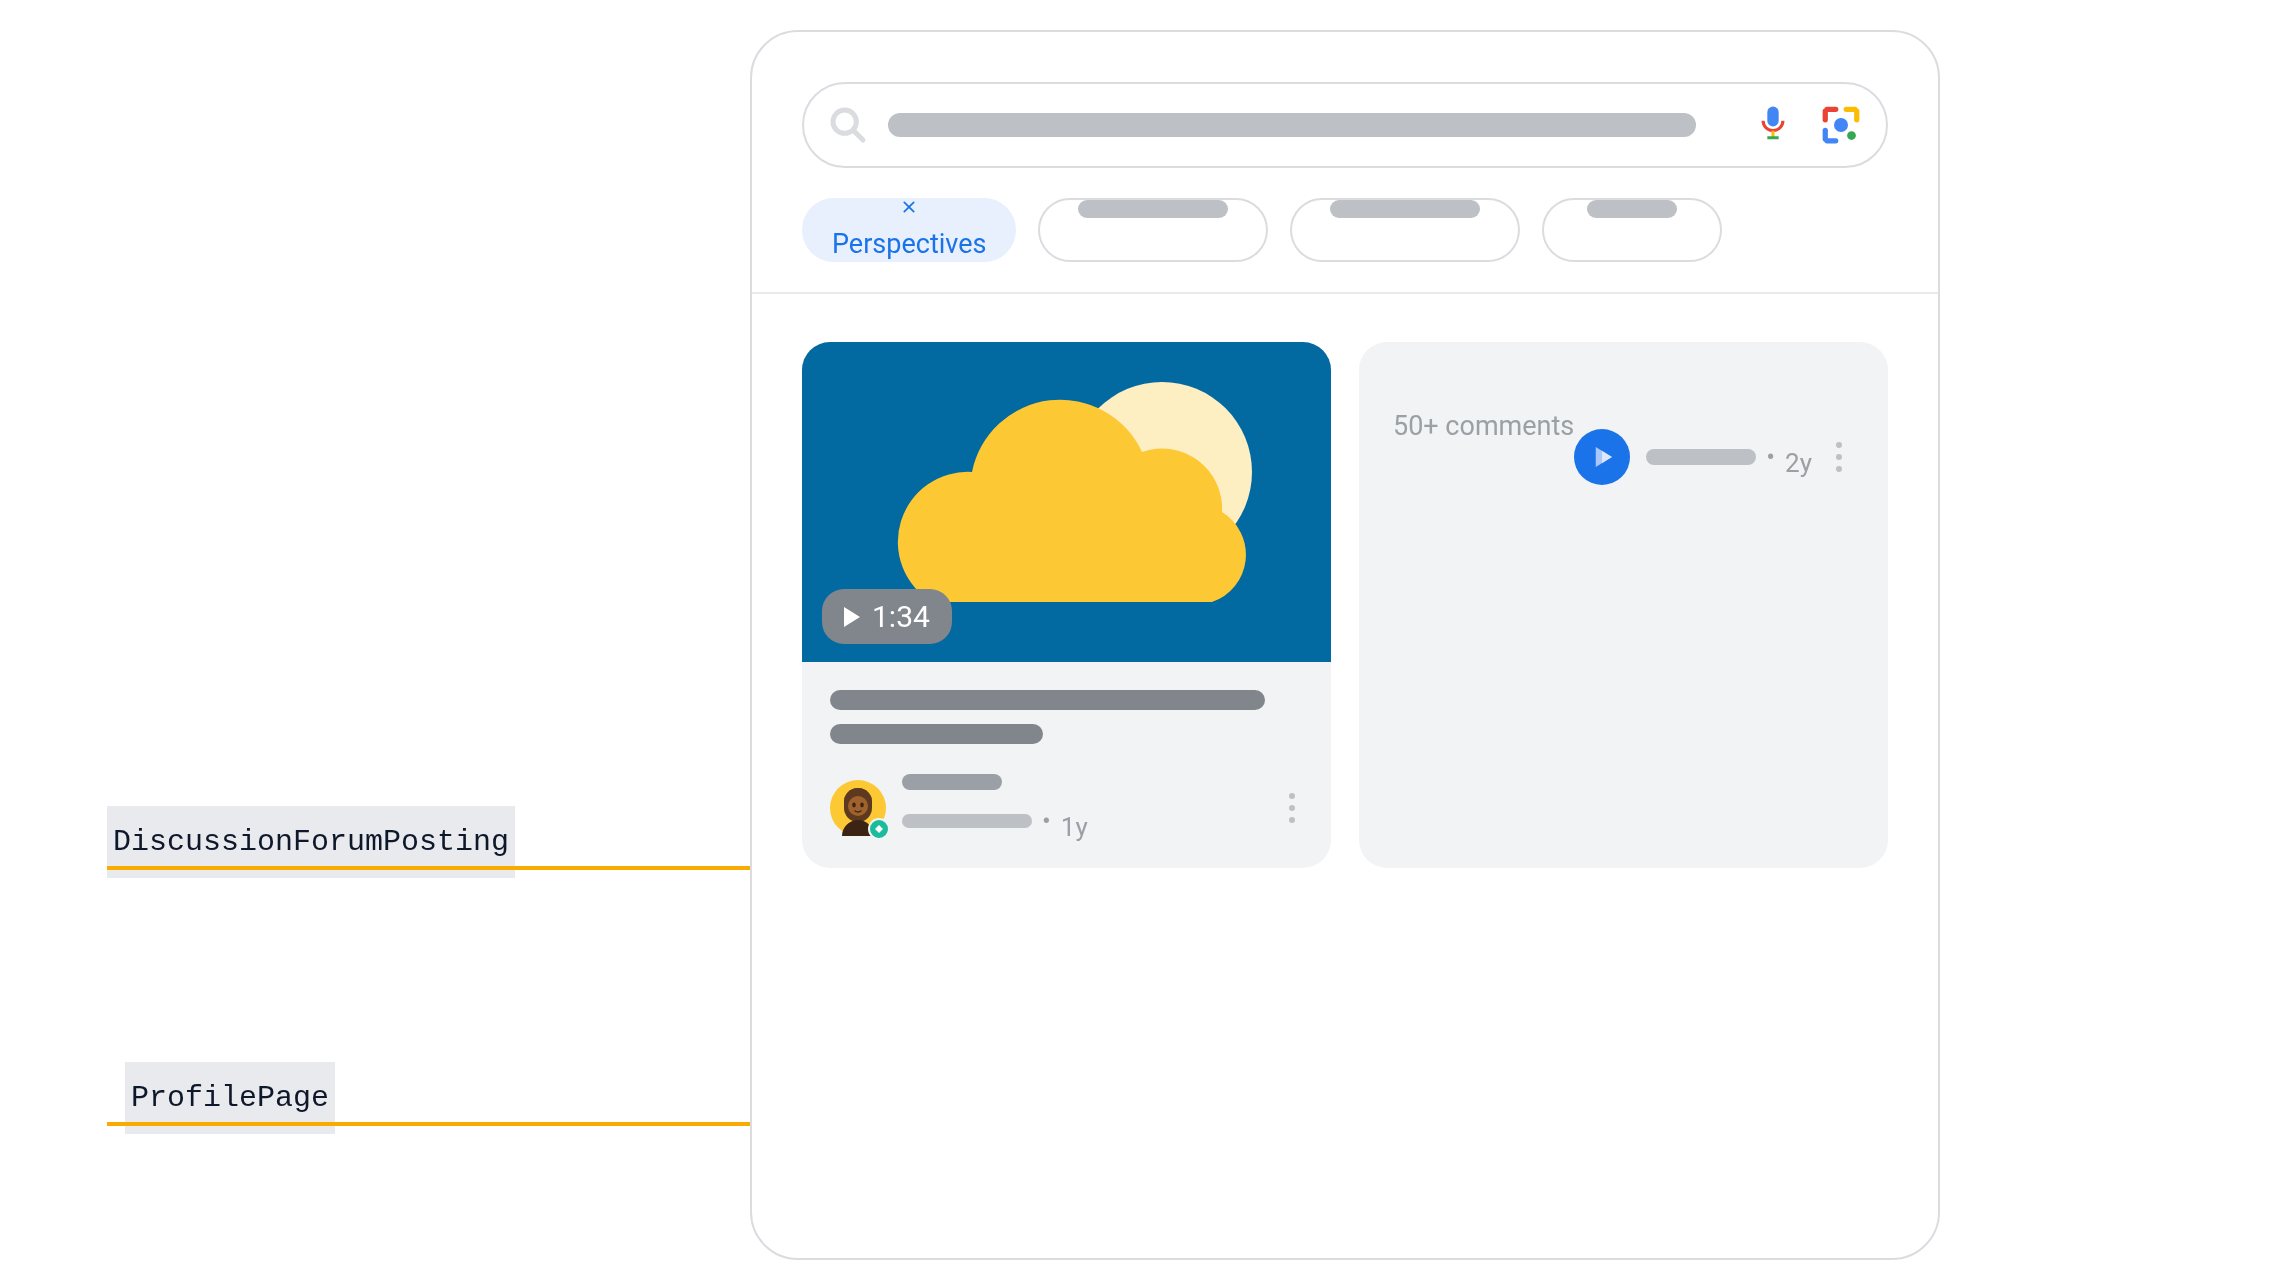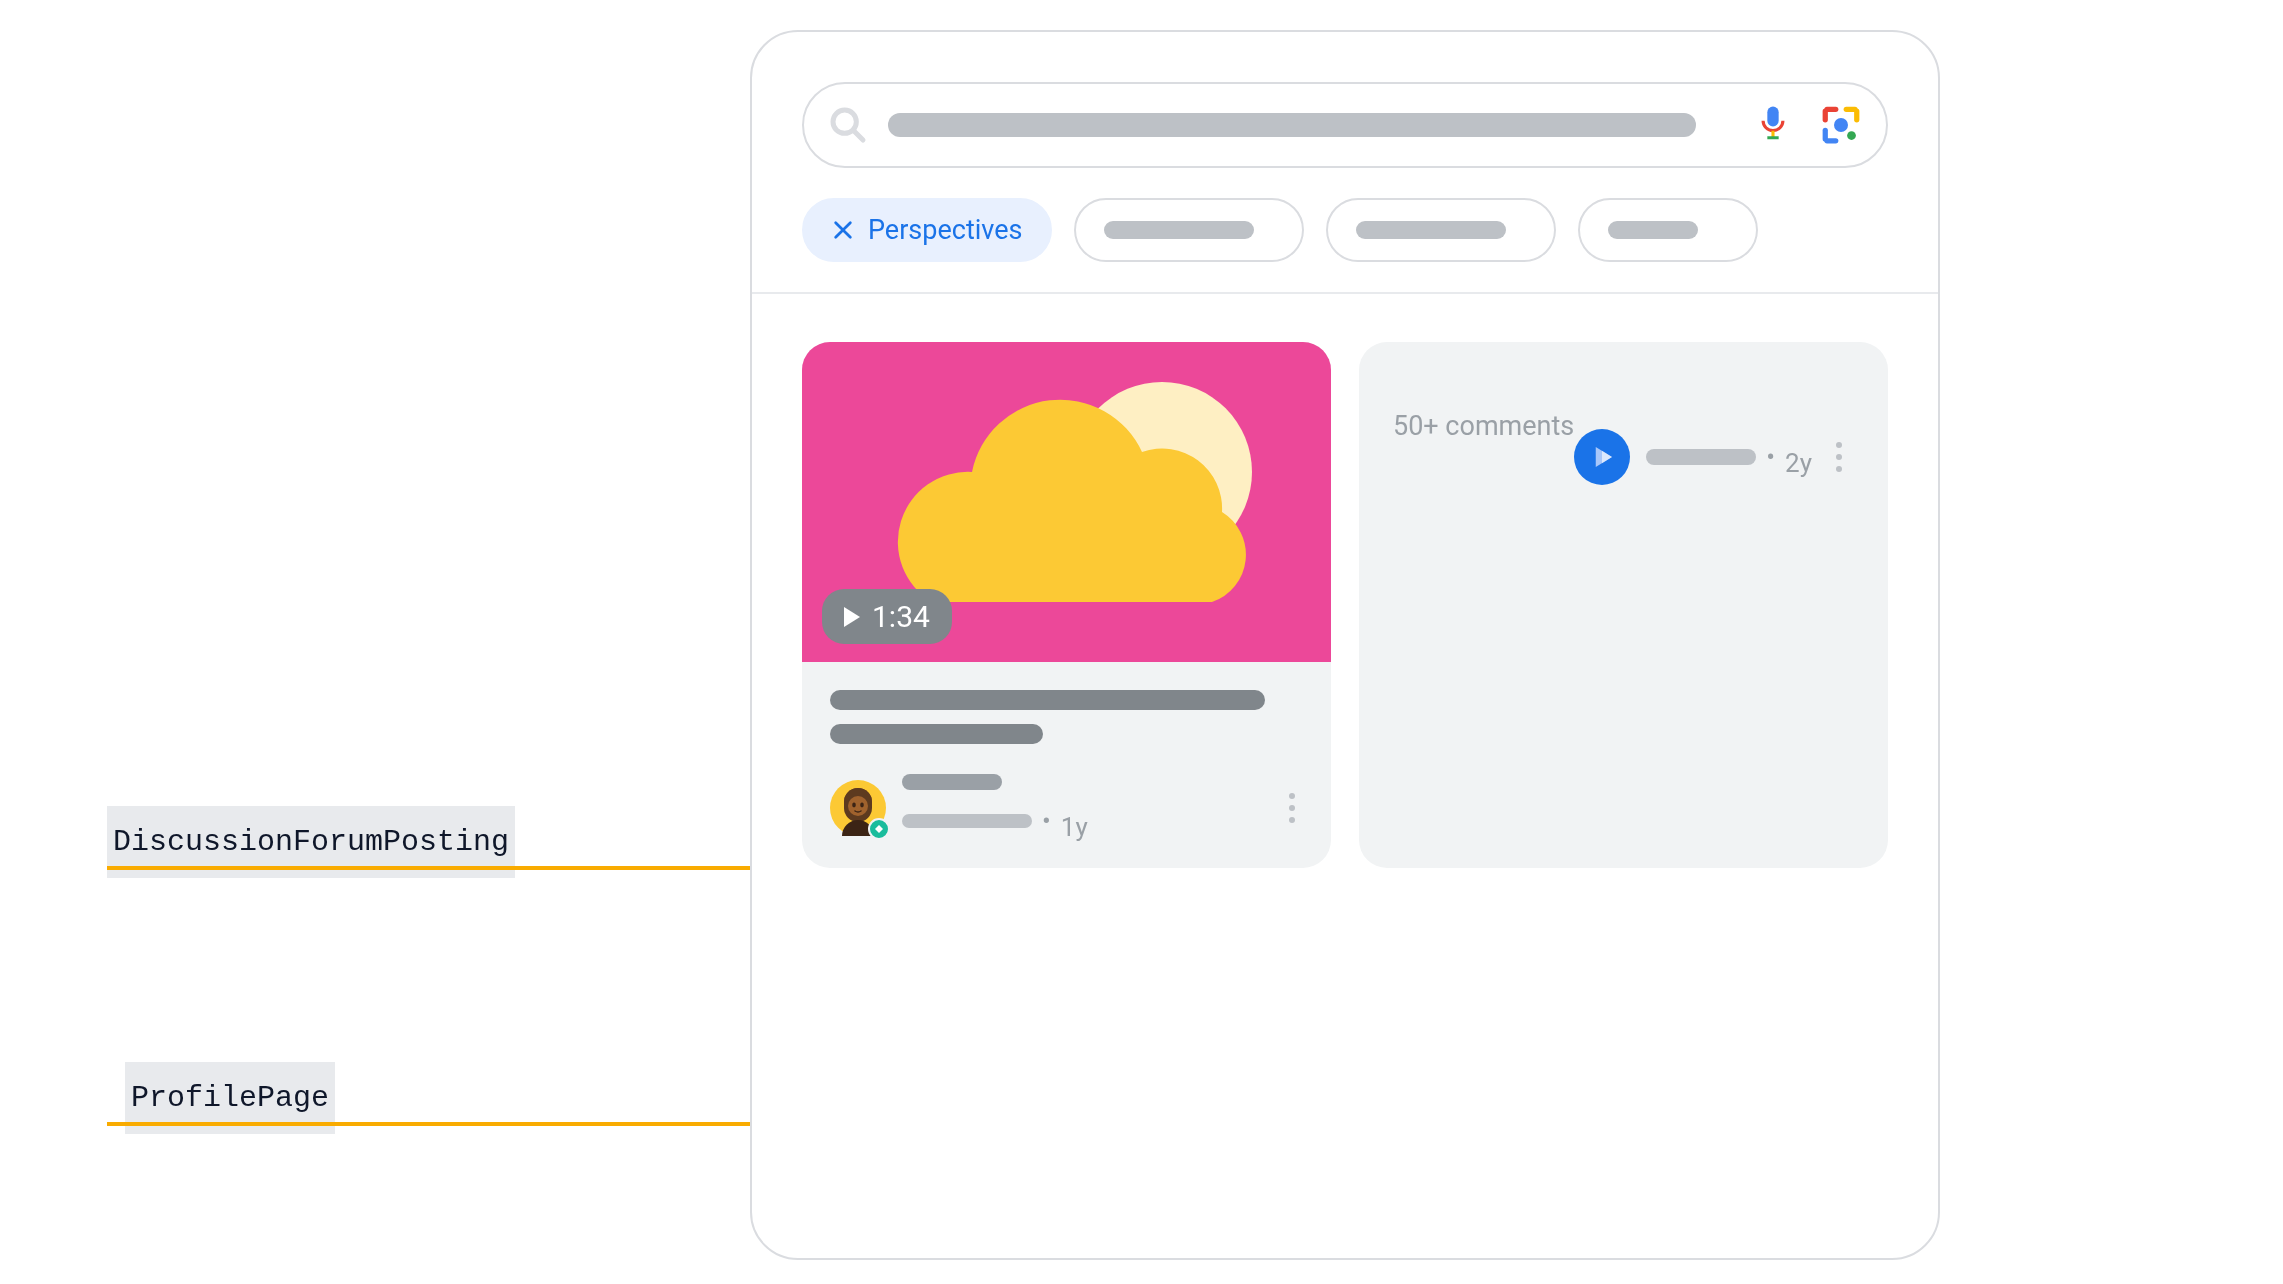--- a/index.html
+++ b/index.html
@@ -73,20 +73,21 @@
     }
     .chip {
       height: 64px;
       border: 2px solid #dadce0;
       border-radius: 32px;
       display: flex;
       align-items: center;
       padding: 0 28px;
       gap: 14px;
       flex-shrink: 0;
+      flex-direction: column;
     }
     .chip.active {
       background: #e8f0fe;
       border-color: #e8f0fe;
       color: #1a73e8;
     }
     .chip-label {
       font-size: 27px;
       color: #1a73e8;
     }
@@ -107,21 +108,21 @@
       background: #f1f3f4;
       border-radius: 28px;
       overflow: hidden;
       display: flex;
       flex-direction: column;
     }
 
     
     .thumb {
       height: 320px;
-      background: #ec4899;
+      background: #0369a1;
       position: relative;
       overflow: hidden;
     }
     .duration-badge {
       position: absolute;
       bottom: 18px;
       left: 20px;
       background: #80868b;
       color: #fff;
       border-radius: 22px;

